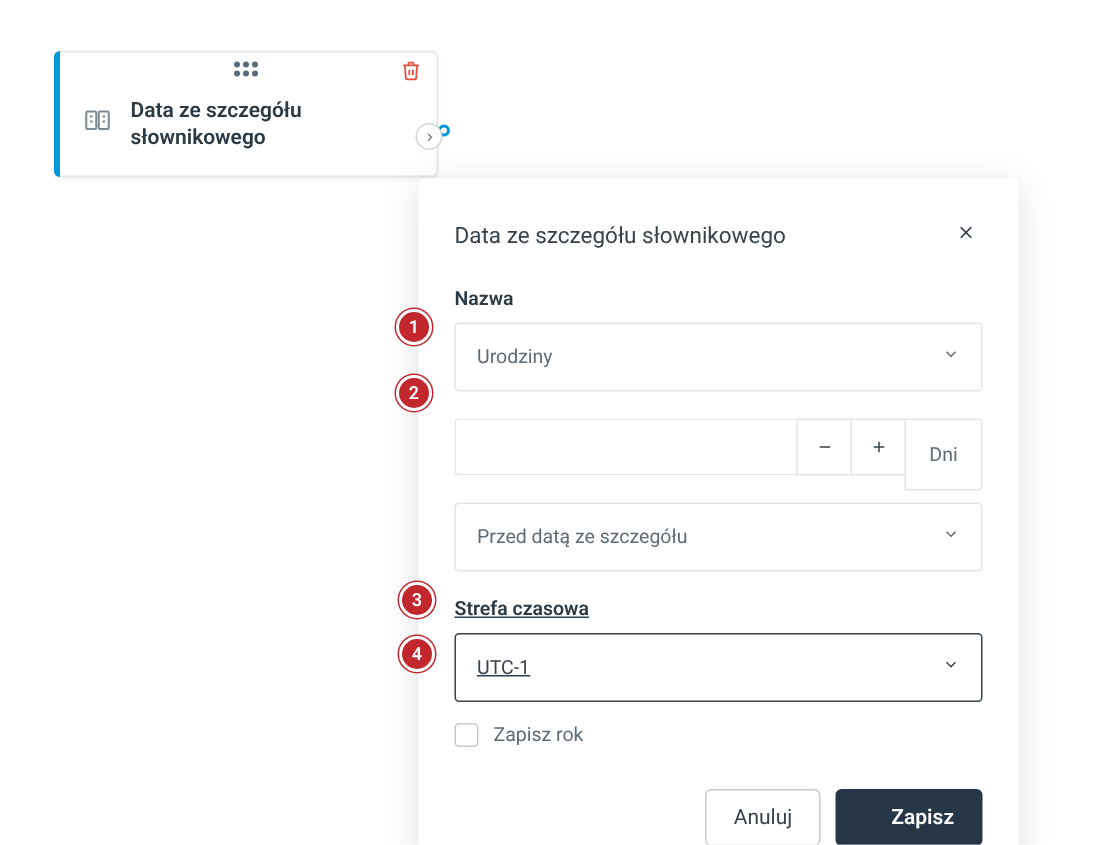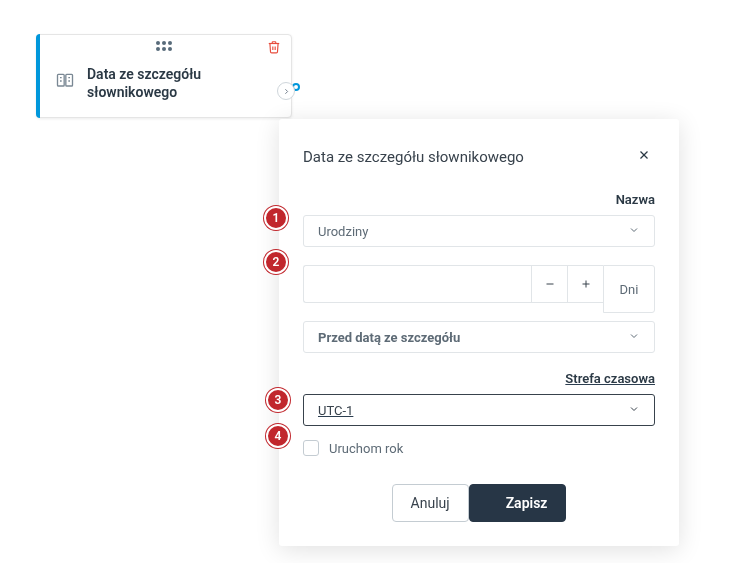--- a/index.html
+++ b/index.html
@@ -128,21 +128,21 @@
     font-size: 13px;
     font-weight: 600;
     color: #2b3945;
     margin-bottom: 8px;
     display: block;
   }
   .select {
     width: 100%;
     border: 1px solid #e1e5e8;
     border-radius: 3px;
-    height: 32px;
+    height: 46px;
     display: flex;
     align-items: center;
     justify-content: space-between;
     padding: 0 14px;
     font-size: 13px;
     color: #5e6b76;
     background: #fff;
     cursor: pointer;
   }
   .select.active {
@@ -182,42 +182,43 @@
     height: 48px;
     border: 1px solid #e1e5e8;
     border-radius: 0 3px 3px 0;
     display: flex;
     align-items: center;
     justify-content: center;
     font-size: 13px;
     color: #5e6b76;
     background: #fff;
   }
-  .group { margin-bottom: 18px; position: relative; text-align: right; }
+  .group { margin-bottom: 18px; position: relative; }
   .checkbox-row {
     display: flex;
     align-items: center;
     gap: 10px;
     margin-top: 14px;
   }
   .cbox {
     width: 16px;
     height: 16px;
     border: 1px solid #c4ccd2;
     border-radius: 3px;
     background: #fff;
     cursor: pointer;
   }
   .cbox-label {
     font-size: 13px;
     color: #5e6b76;
   }
   .actions {
     display: flex;
-    justify-content: center;
+    justify-content: flex-end;
+    gap: 10px;
     margin-top: 28px;
   }
   .btn {
     height: 38px;
     padding: 0 18px;
     border-radius: 4px;
     font-size: 14px;
     cursor: pointer;
     display: flex;
     align-items: center;
@@ -331,21 +332,21 @@
           </svg>
       </div>
       <div class="stepper-btn">
         <svg width="12" height="12" viewBox="0 0 24 24" fill="none" stroke="currentColor" stroke-width="2">
             <line x1="12" y1="5" x2="12" y2="19"></line>
             <line x1="5" y1="12" x2="19" y2="12"></line>
           </svg>
       </div>
       <div class="unit">Dni</div>
     </div>
-    <div class="select" style="margin-top:8px;font-weight:bold;">
+    <div class="select" style="margin-top:8px;">
       <span>Przed datą ze szczegółu</span>
       <span class="chev">
         <svg width="12" height="12" viewBox="0 0 24 24" fill="none" stroke="currentColor" stroke-width="2">
             <polyline points="6 9 12 15 18 9"></polyline>
           </svg>
       </span>
     </div>
   </div>
 
   <div class="group" style="margin-bottom:0;text-decoration:underline;">
@@ -355,21 +356,21 @@
       <span class="chev">
         <svg width="12" height="12" viewBox="0 0 24 24" fill="none" stroke="currentColor" stroke-width="2">
             <polyline points="6 9 12 15 18 9"></polyline>
           </svg>
       </span>
     </div>
   </div>
 
   <div class="checkbox-row">
     <div class="cbox"></div>
-    <span class="cbox-label">Uruchom rok</span>
+    <span class="cbox-label">Zapisz rok</span>
   </div>
 
   <div class="actions">
     <div class="btn btn-secondary">Anuluj</div>
     <div class="btn btn-primary">Zapisz</div>
   </div>
 </div>
 
 <div class="badge" style="left:264px; top:206px;">1</div>
 <div class="badge" style="left:264px; top:250px;">2</div>

